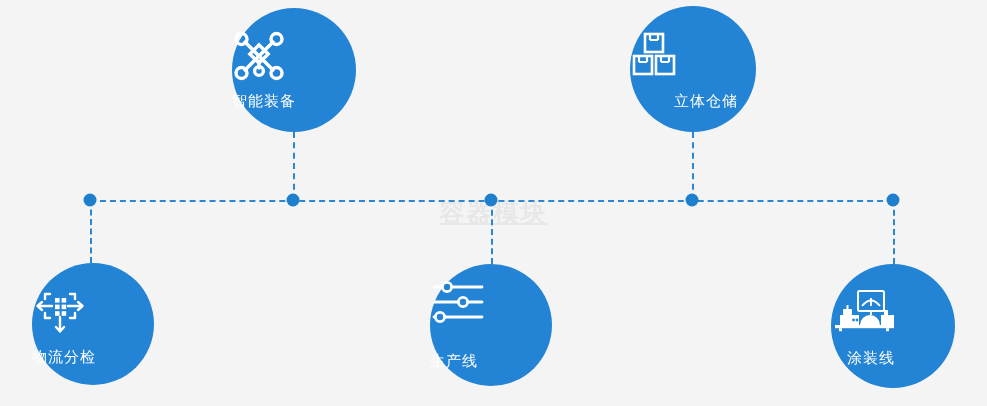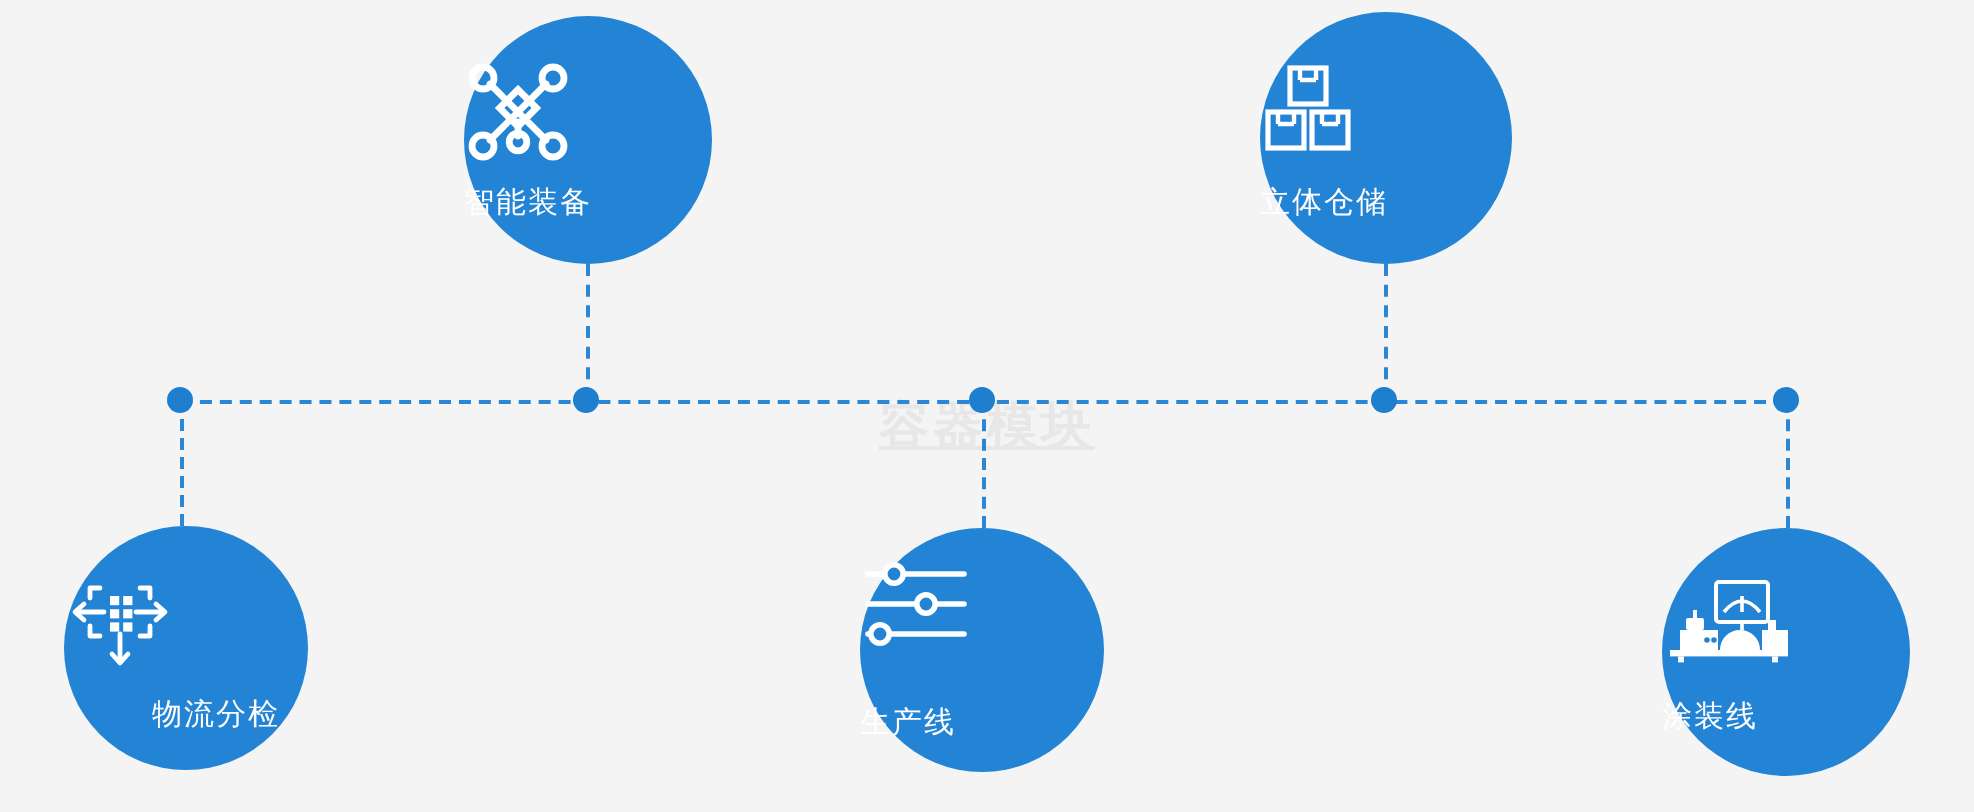--- a/index.html
+++ b/index.html
@@ -84,33 +84,33 @@
     white-space: nowrap;
   }
 
   
   #bubble-0 { left: 232px; top: 8px;   width: 124px; height: 124px; }
   #bubble-0 .icon-wrap { margin-top: 2px; }
   #bubble-0 .bubble-label { margin-top: 11px; }
 
   #bubble-1 { left: 630px; top: 6px;   width: 126px; height: 126px; }
   #bubble-1 .icon-wrap { margin-top: 3px; }
-  #bubble-1 .bubble-label { margin-top: 13px; }
+  #bubble-1 .bubble-label { margin-top: 13px; margin-left: 44px; }
 
   #bubble-2 { left: 32px;  top: 263px; width: 122px; height: 122px; }
   #bubble-2 .icon-wrap { margin-top: 2px; }
-  #bubble-2 .bubble-label { margin-top: 12px; margin-left: 44px; }
+  #bubble-2 .bubble-label { margin-top: 12px; }
 
   #bubble-3 { left: 430px; top: 264px; width: 122px; height: 122px; }
   #bubble-3 .icon-wrap { margin-top: 2px; }
   #bubble-3 .bubble-label { margin-top: 27px; }
 
   #bubble-4 { left: 831px; top: 264px; width: 124px; height: 124px; }
   #bubble-4 .icon-wrap { margin-top: 4px; }
-  #bubble-4 .bubble-label { margin-top: 14px; }
+  #bubble-4 .bubble-label { margin-top: 14px; margin-left: 16px; }
 </style>
 </head>
 <body>
 
 <div id="diagram">
 
   <div class="watermark">容器模块</div>
 
   <div class="trunk"></div>
 

